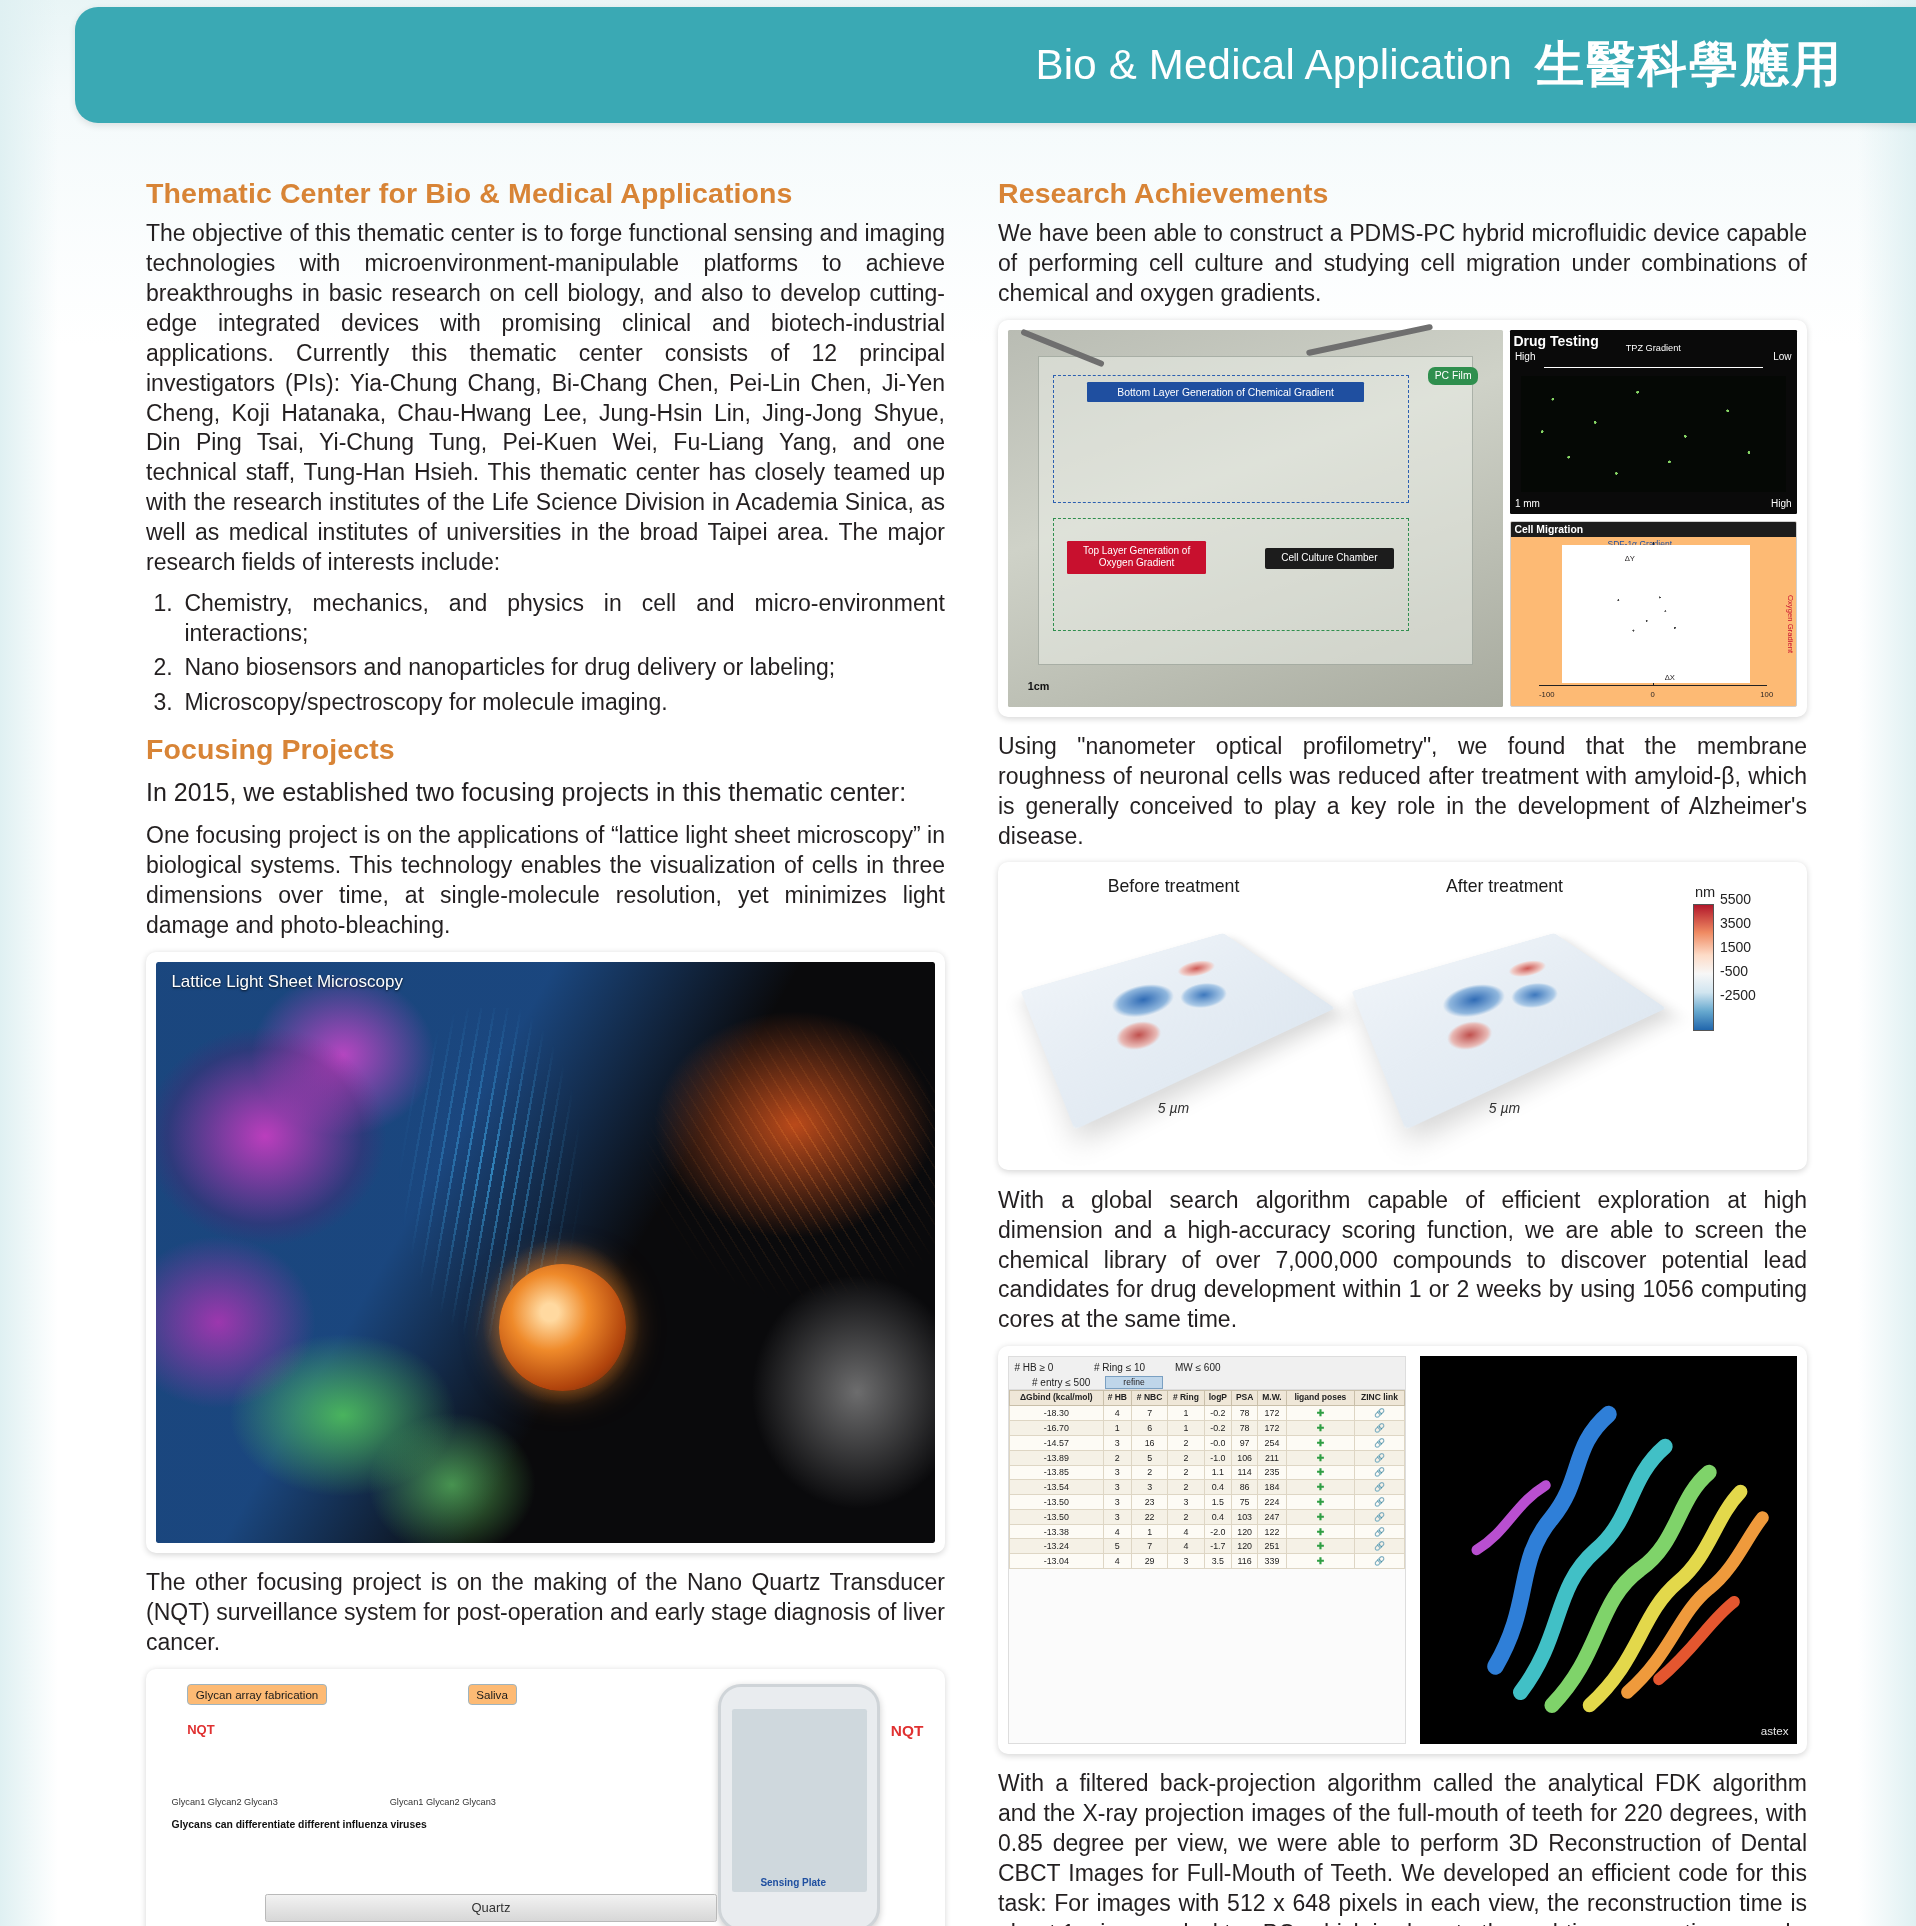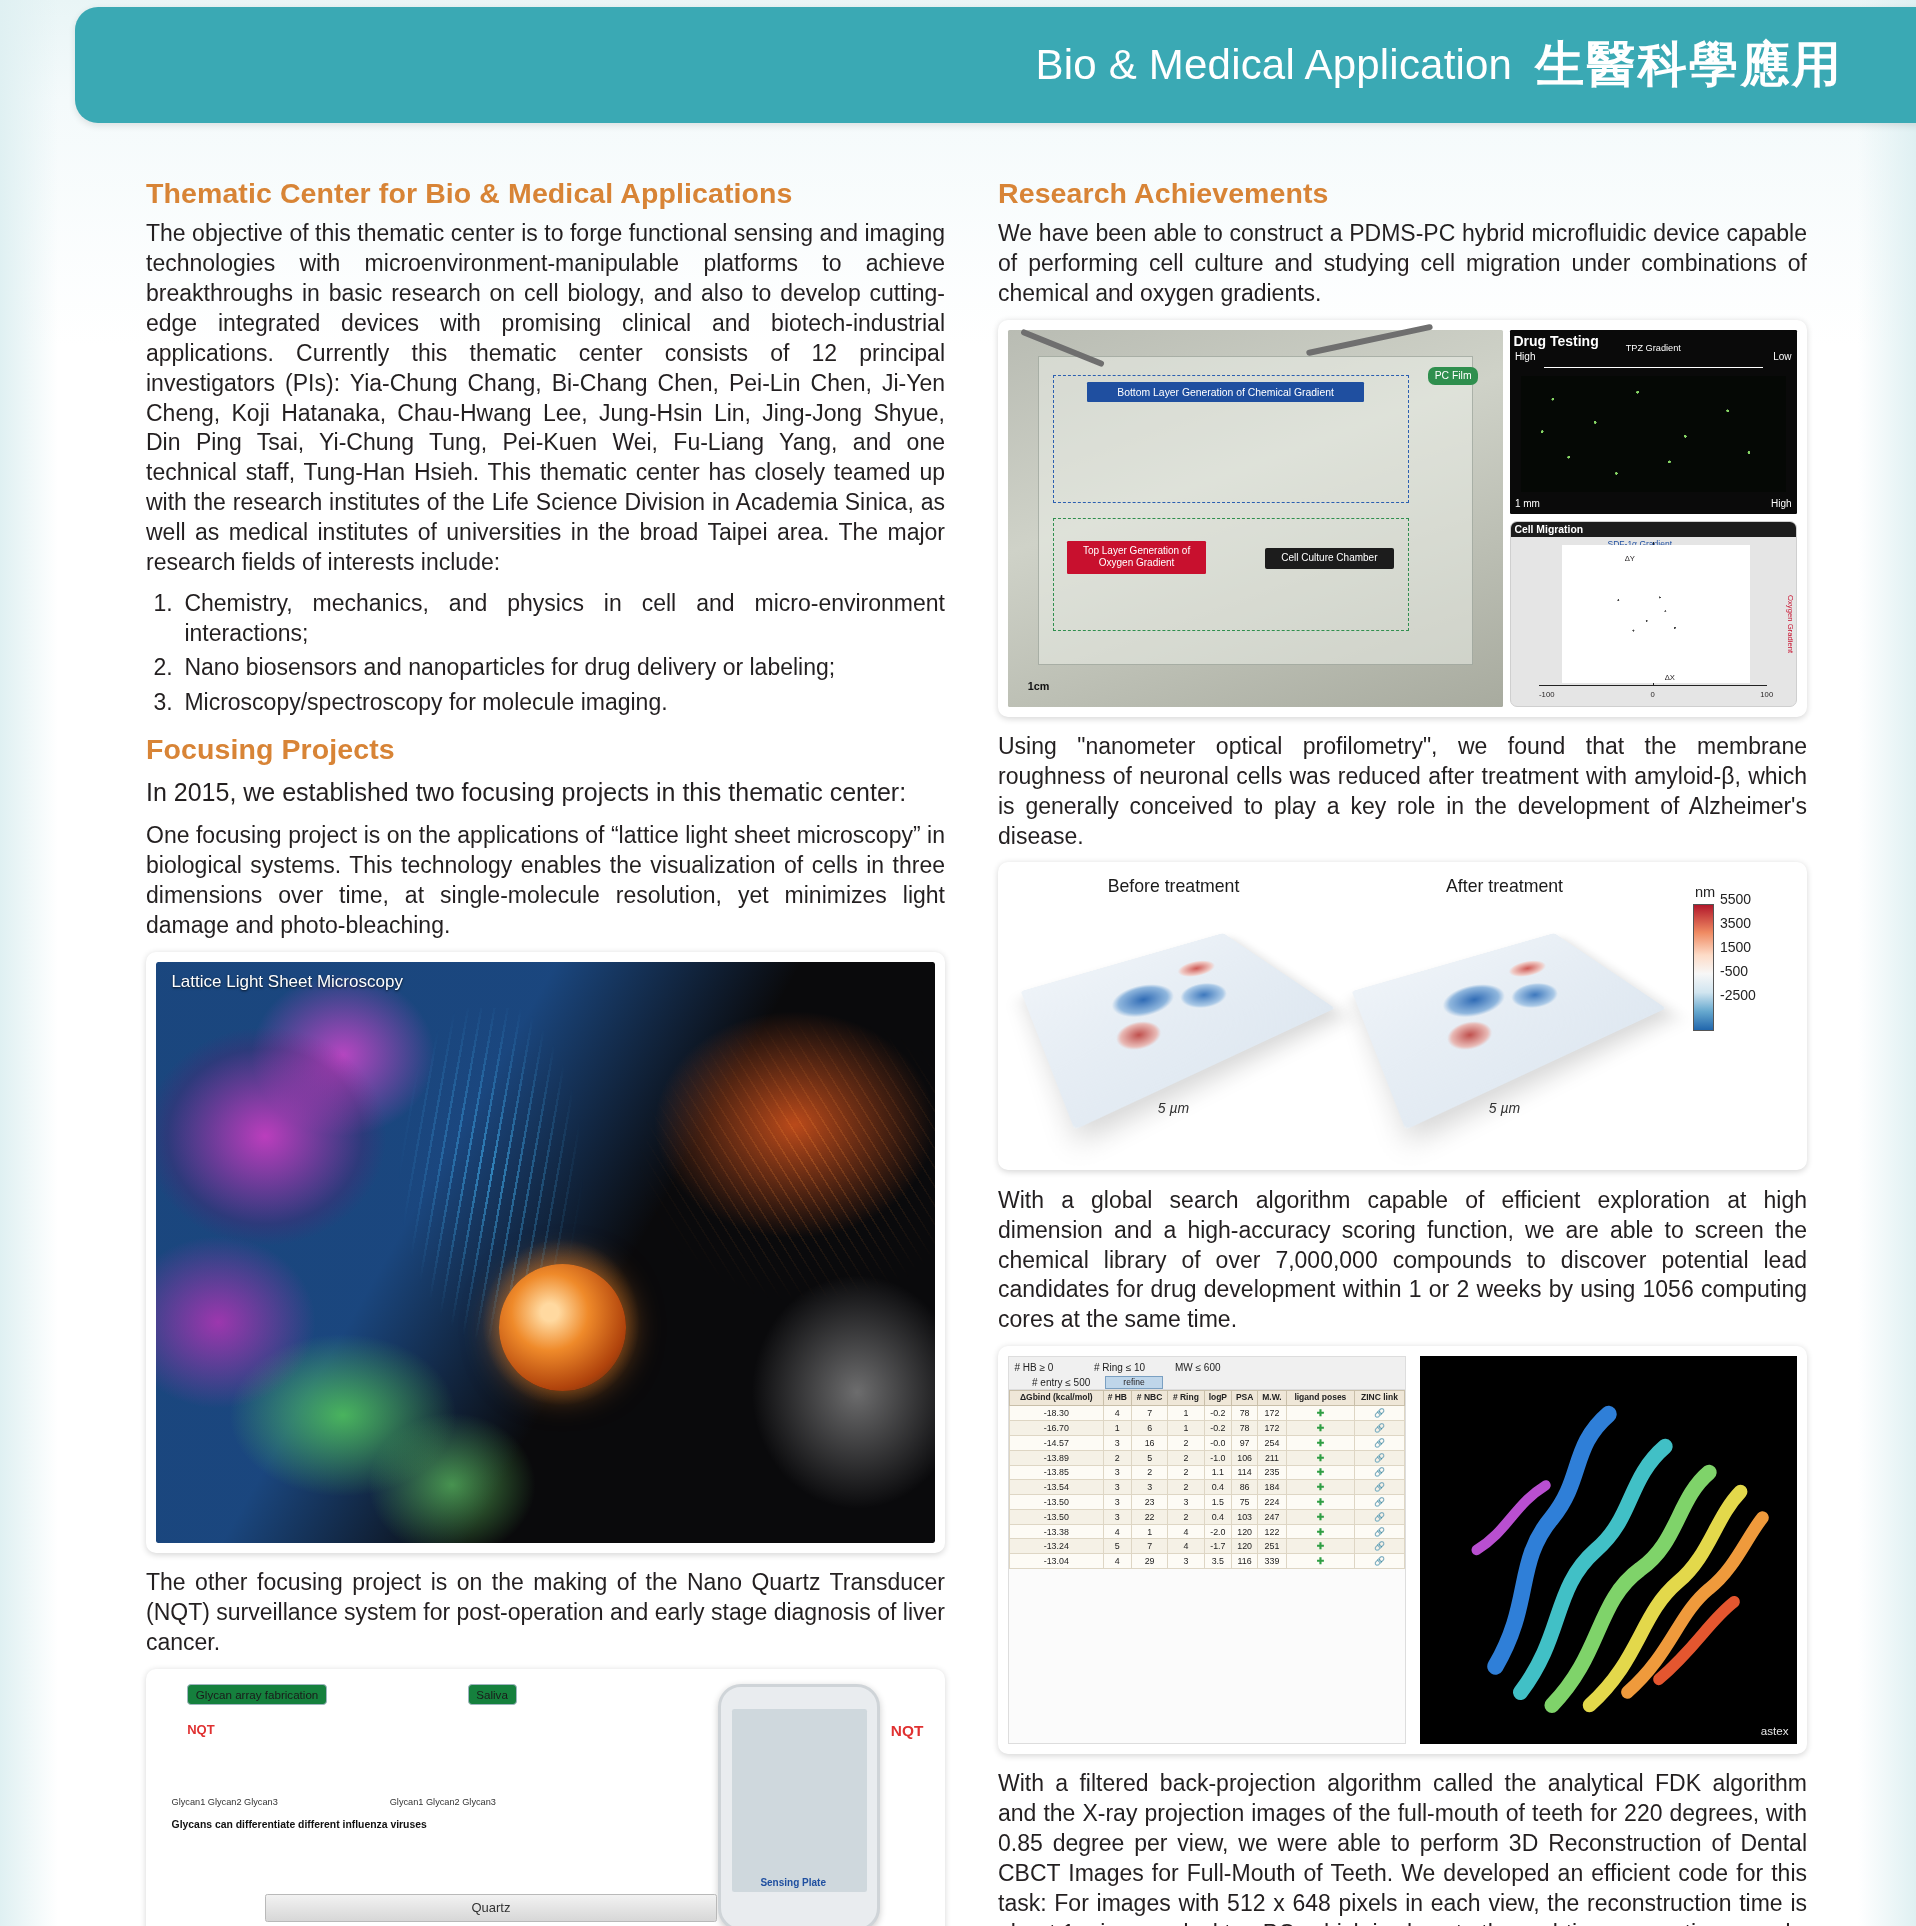--- a/index.html
+++ b/index.html
@@ -192,21 +192,21 @@
       radial-gradient(circle at 36% 84%, #8de06a 0 1.2px, transparent 1.5px),
       radial-gradient(circle at 56% 74%, #8de06a 0 1.2px, transparent 1.5px),
       radial-gradient(circle at 86% 66%, #8de06a 0 1.2px, transparent 1.5px),
       radial-gradient(circle at 8% 48%, #8de06a 0 1.2px, transparent 1.5px),
       #050805;
     opacity: 0.95;
   }
   .panel-drug .mm { position: absolute; left: 5.4px; bottom: 4.6px; color:#fff; font-size: 10px;}
   .panel-drug .high2 { position: absolute; right: 5.4px; bottom: 4.6px; color:#fff; font-size: 10px;}
   .panel-mig {
-    flex: 1; background: #e5e5e5; position: relative; border: 0.8px solid #cfcfcf; border-radius: 7px; overflow: hidden;
+    flex: 1; background: #fdba74; position: relative; border: 0.8px solid #cfcfcf; border-radius: 2px; overflow: hidden;
   }
   .panel-mig .ptitle2 {
     position: absolute; left: 0; top: 0; width: 100%; background:#1c1c1c; color:#fff; font-size: 10.4px; font-weight:700; padding: 2.3px 3.9px;
   }
   .panel-mig .scatter {
     position: absolute; left: 18%; top: 23px; right: 16%; bottom: 23px;
     background:
       radial-gradient(circle at 30% 40%, #444 0 0.8px, transparent 1.2px),
       radial-gradient(circle at 45% 55%, #444 0 0.8px, transparent 1.2px),
       radial-gradient(circle at 52% 38%, #444 0 0.8px, transparent 1.2px),
@@ -261,21 +261,21 @@
     background: radial-gradient(circle at 40% 38%, #ffd9a0 0 8%, #ef8a2a 35%, #b0430c 70%, rgba(80,20,0,0.2) 100%);
     box-shadow: 0 0 35px rgba(255,140,40,0.6);
   }
 
   
   .fig-nqt { height: 874px; }
   .nqt-top {
     position: relative; height: 270px; background: #ffffff; border-bottom: 0;
   }
   .tag {
-    position: absolute; font-size: 11.6px; color: #1a1a1a; background: #15803d;
+    position: absolute; font-size: 11.6px; color: #1a1a1a; background: #fdba74;
     border: 0.8px solid #9fb4bf; border-radius: 3.9px; padding: 3.1px 7.7px;
   }
   .nqt-phone {
     position: absolute; right: 7%; top: 2%; width: 162px; height: 247px;
     background: #e9ecef; border: 3.9px solid #cfd4d8; border-radius: 23px;
     box-shadow: 0 2.3px 7px rgba(0,0,0,0.2);
   }
   .nqt-phone:after {
     content: ""; position: absolute; left: 7%; top: 9%; width: 86%; height: 76%;
     background: #cfd8dd; border-radius: 2.3px;

